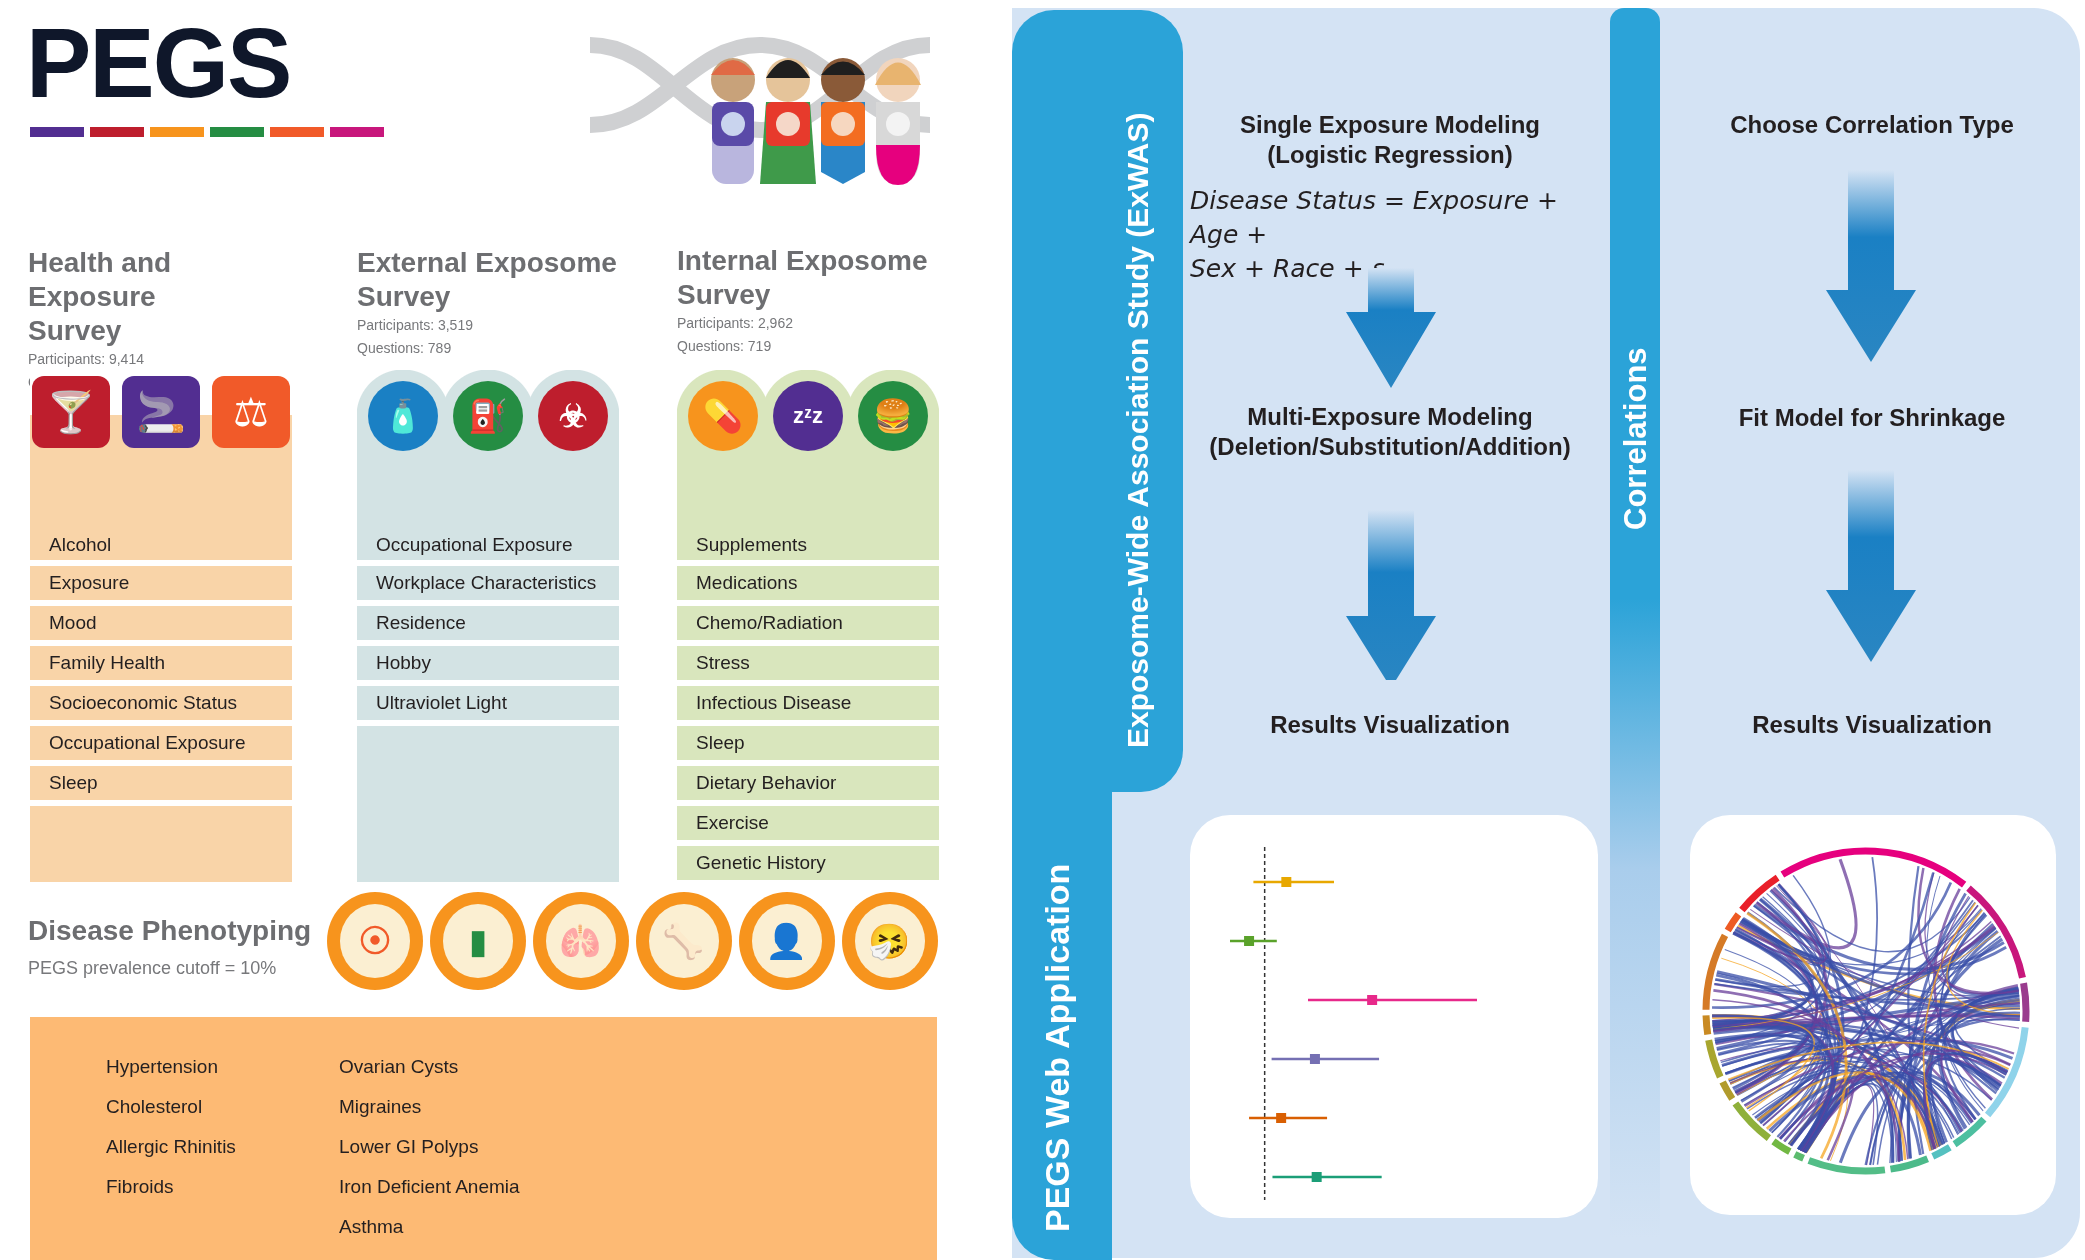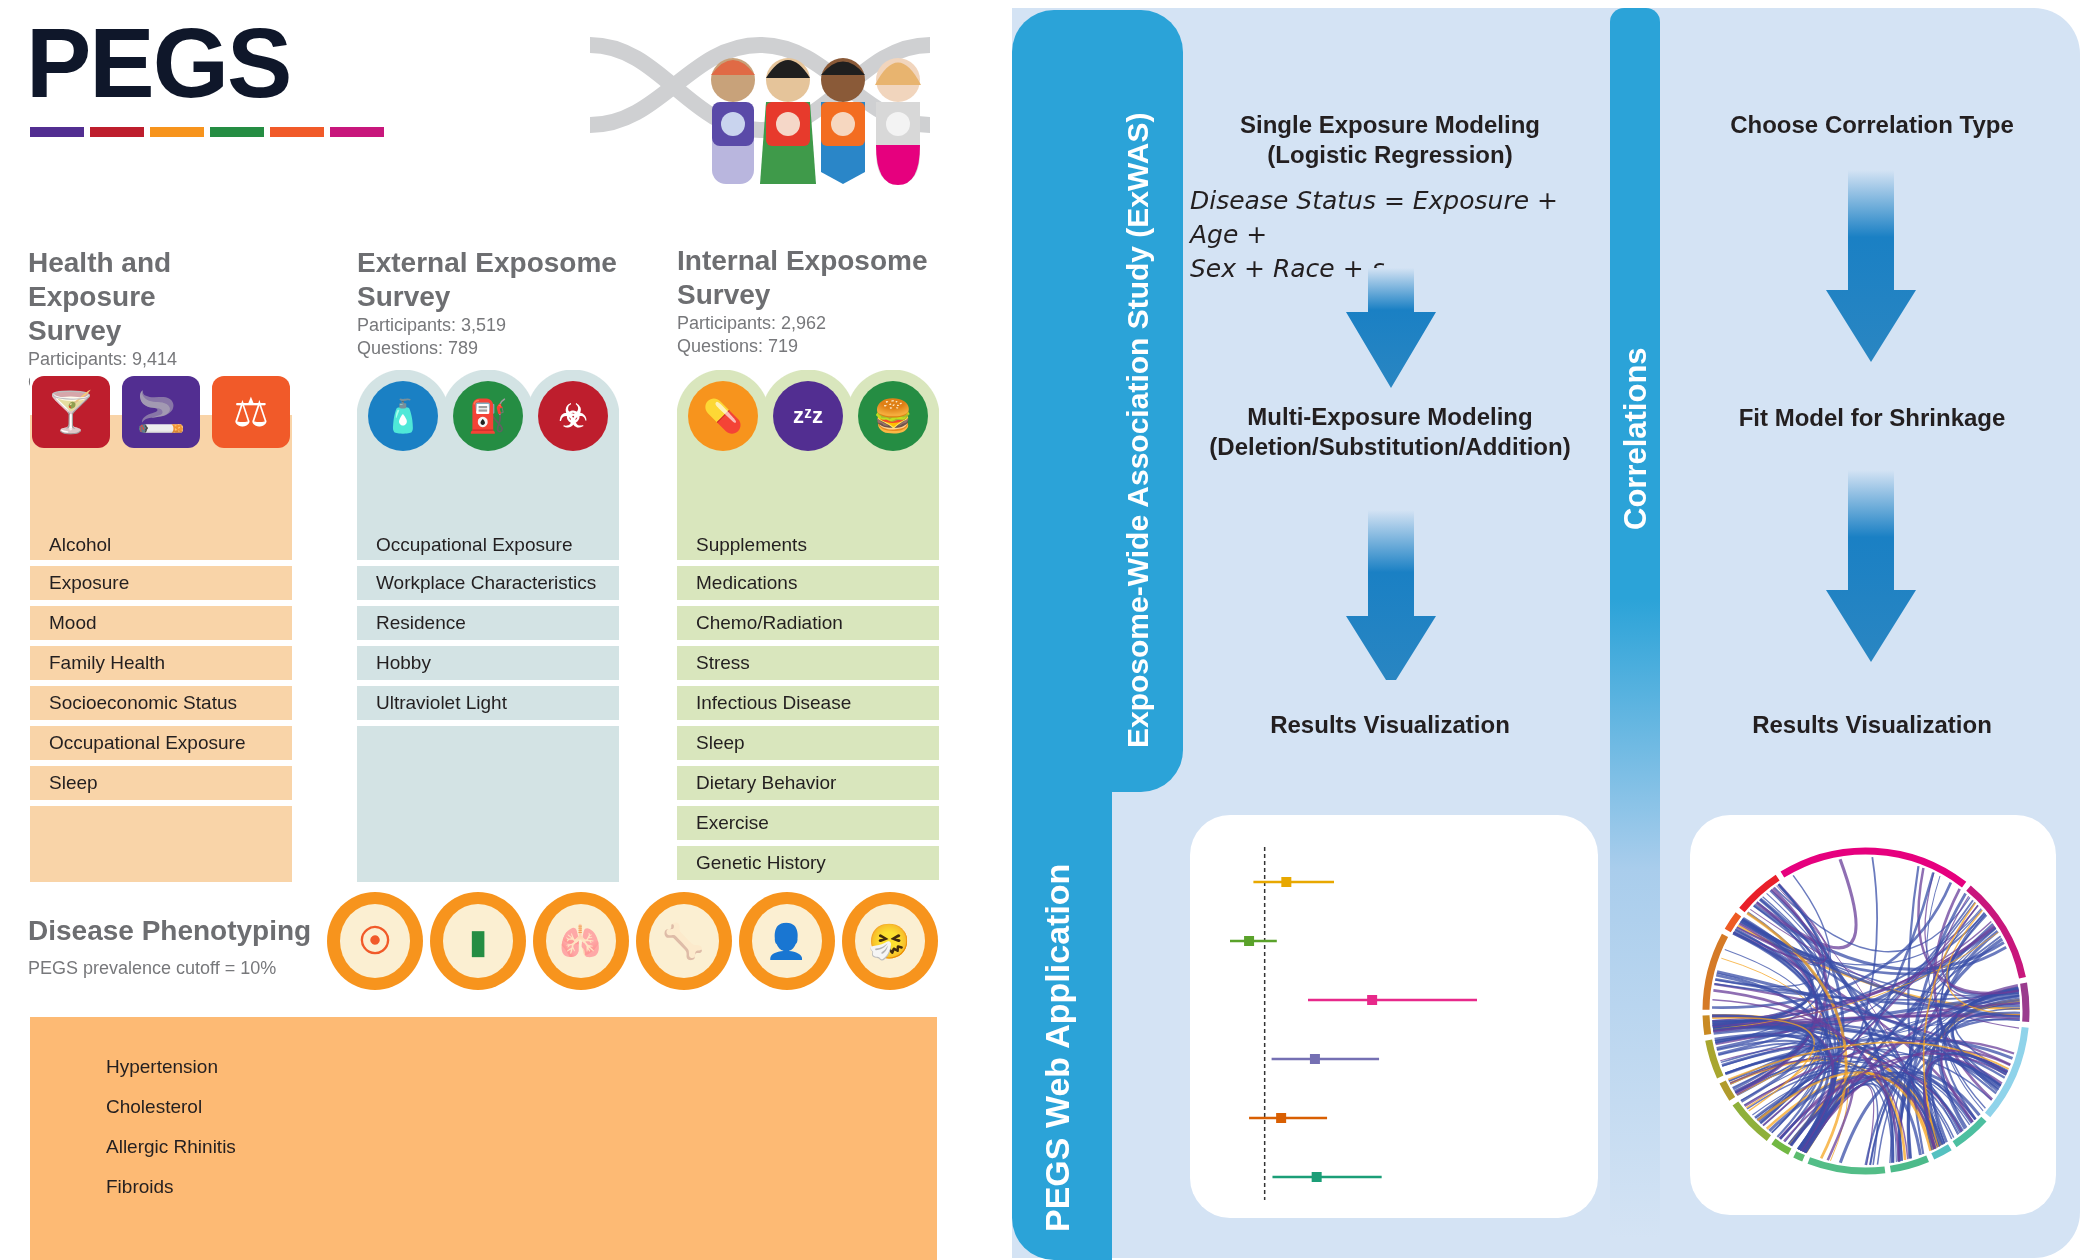--- a/index.html
+++ b/index.html
@@ -4,21 +4,21 @@
 <style>
   html,body{margin:0;padding:0;background:#ffffff;}
   body{width:2085px;height:1260px;position:relative;overflow:hidden;font-family:"Liberation Sans",sans-serif;}
   .abs{position:absolute;}
   
   .pegs-title{left:26px;top:14px;font-size:98px;font-weight:bold;color:#0f172a;letter-spacing:-2px;line-height:1;}
   .color-bars{left:30px;top:127px;display:flex;gap:6px;}
   .color-bars span{display:block;width:54px;height:10px;}
   .survey-head{top:230px;width:270px;margin-top:16px;}
   .survey-head h2{margin:0;font-size:28px;line-height:34px;font-weight:bold;color:#6d6e71;}
-  .survey-head .meta{font-size:18px;line-height:23px;color:#77787b;}
+  .survey-head .meta{font-size:14px;line-height:23px;color:#77787b;}
   .col{position:absolute;top:370px;width:262px;}
   .col .top{position:relative;height:150px;}
   .item{height:34px;margin-top:6px;display:flex;align-items:center;padding-left:19px;font-size:19px;color:#231f20;box-sizing:border-box;}
   .item.first{margin-top:0;height:40px;align-items:flex-end;padding-bottom:4px;}
   .filler{margin-top:6px;}
   .he .top,.he .item,.he .filler{background:#f9d4a8;}
   .ee .top,.ee .item,.ee .filler{background:#d3e3e4;}
   .ie .top,.ie .item,.ie .filler{background:#d9e6bd;}
   .sq-icon{position:absolute;top:6px;width:78px;height:72px;border-radius:12px;display:flex;align-items:center;justify-content:center;color:#fff;font-size:40px;}
   .circ-wrap{position:absolute;top:0;width:92px;height:92px;border-radius:50%;display:flex;align-items:center;justify-content:center;}
@@ -188,20 +188,27 @@
 <div class="dp-icon" style="left:842px">
     <div class="inner" style="color:#444">🤧</div>
   </div>
 
 <div class="abs disease-box">
   <div class="dcol" style="left:76px">
       <div>Hypertension</div>
       <div>Cholesterol</div>
       <div>Allergic Rhinitis</div>
       <div>Fibroids</div>
+    </div>
+  <div class="dcol" style="left:309px">
+      <div>Ovarian Cysts</div>
+      <div>Migraines</div>
+      <div>Lower GI Polyps</div>
+      <div>Iron Deficient Anemia</div>
+      <div>Asthma</div>
     </div>
 </div>
 
 <div class="abs rpanel"></div>
 <div class="abs webapp-bar">
   <div class="vlabel" style="left:26px;top:452px;font-size:34px">PEGS Web Application</div>
 </div>
 <div class="abs exwas-bar">
   <div class="vlabel" style="left:109px;top:738px;font-size:30px">Exposome-Wide Association Study (ExWAS)</div>
 </div>

